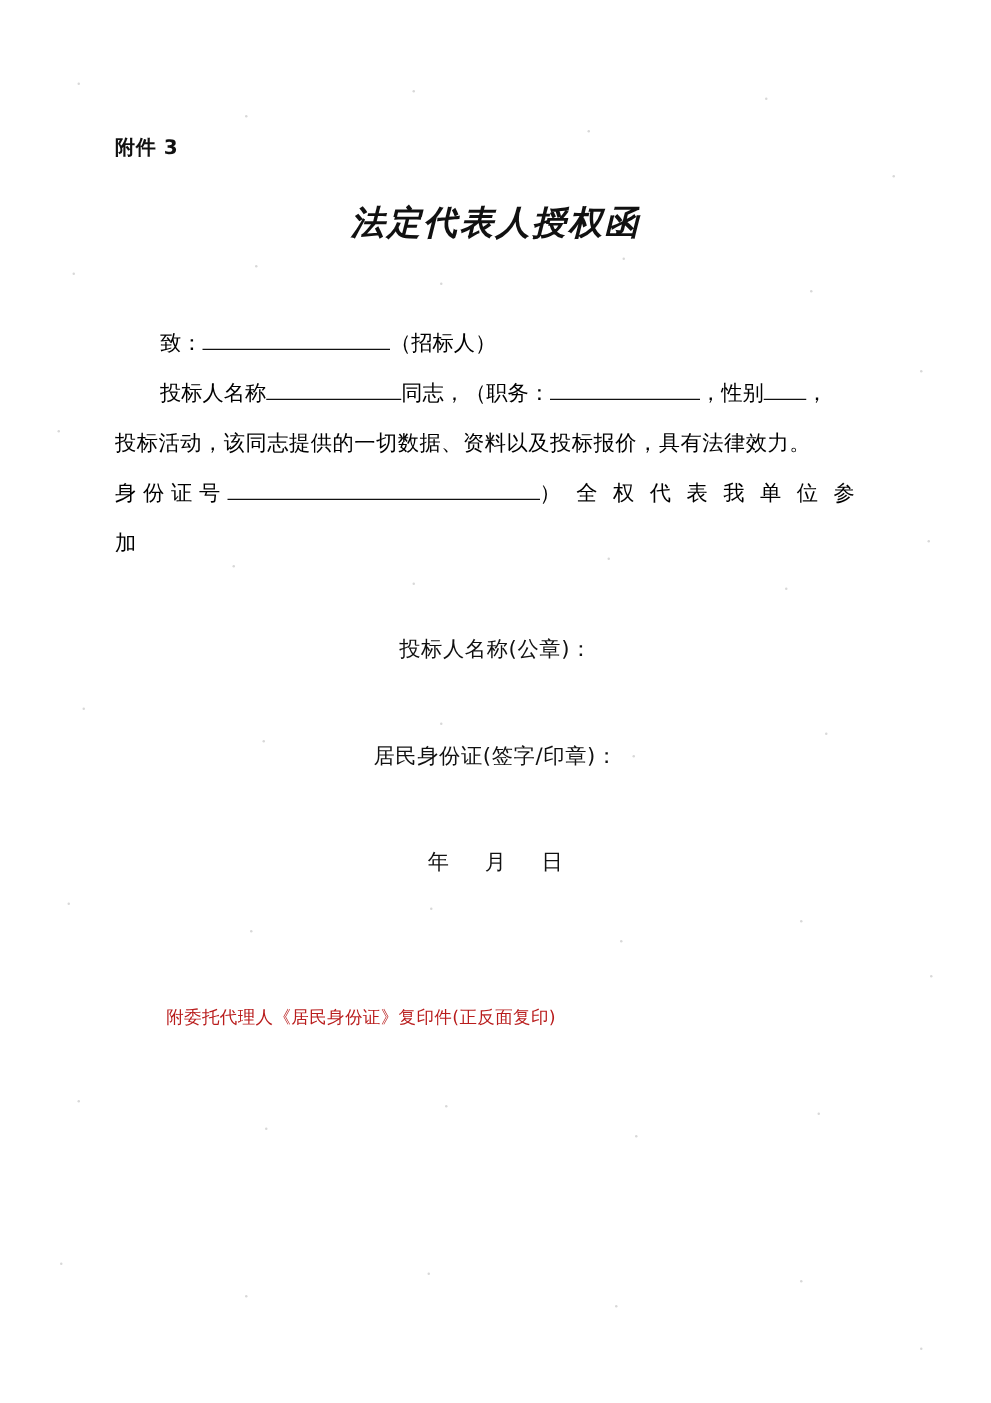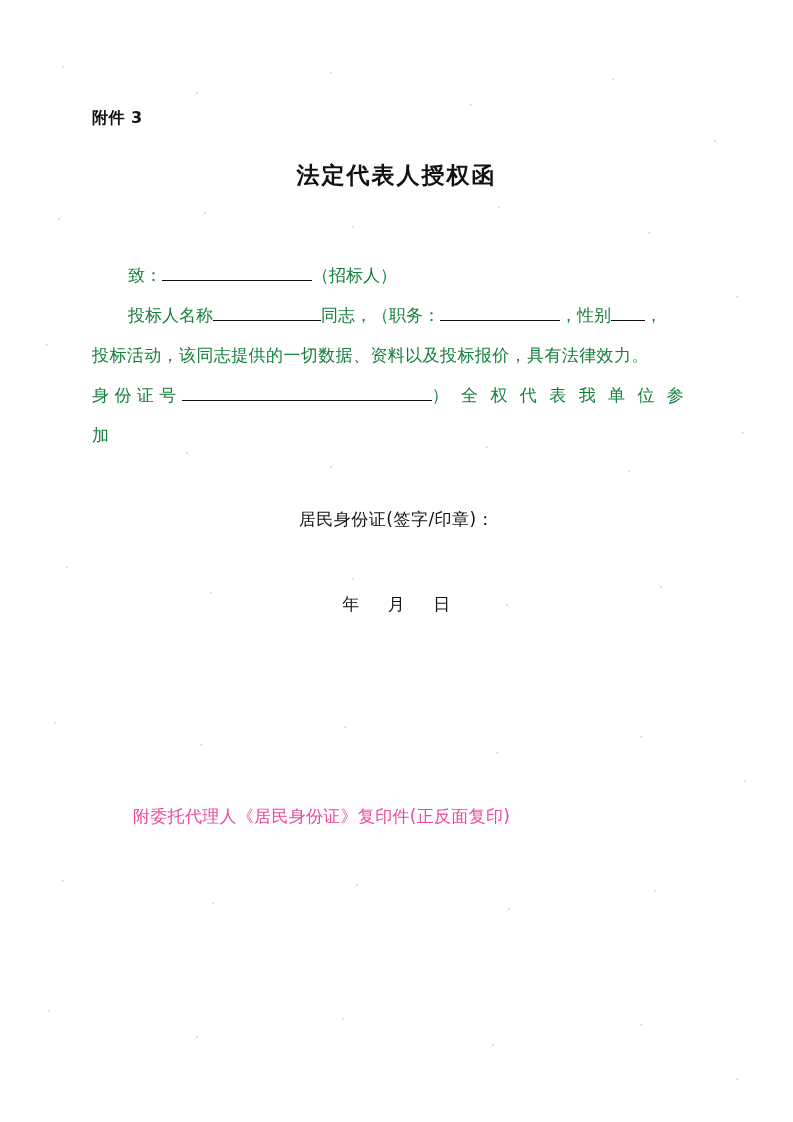--- a/index.html
+++ b/index.html
@@ -38,33 +38,34 @@
     font-weight: 700;
     letter-spacing: 0.5px;
     color: #111;
   }
   .doc-title {
     position: absolute;
     left: 0;
     right: 0;
     top: 160px;
     text-align: center;
-    font-size: 23px;
+    font-size: 27px;
     font-weight: 700;
     letter-spacing: 2px;
     color: #111;
+    font-style: italic;
   }
   .body-block {
     position: absolute;
     left: 92px;
     top: 255px;
     width: 610px;
     font-size: 17px;
     line-height: 40px;
-    color: #15803d;
+    color: #000000;
   }
   .indent {
     display: inline-block;
     width: 36px;
   }
   .fill {
     display: inline-block;
     border-bottom: 1px solid #111;
     vertical-align: baseline;
     height: 17px;
@@ -98,22 +99,22 @@
     letter-spacing: 0.5px;
   }
   .date-line span {
     display: inline-block;
     margin: 0 14px;
   }
   .footnote {
     position: absolute;
     left: 133px;
     top: 805px;
-    font-size: 17px;
-    color: #ec4899;
+    font-size: 14px;
+    color: #b91c1c;
     letter-spacing: 0.3px;
   }
 </style>
 </head>
 <body>
 
 <div class="page">
 
   <div class="speckle" style="left:62px;  top:66px;"></div>
   <div class="speckle" style="left:196px; top:92px;"></div>
@@ -174,20 +175,21 @@
       <span>投标活动，该同志提供的一切数据、资料以及投标报价，具有法律效力。</span>
     </div>
 
     <div class="body-line">
       <span>身 份 证 号 </span><span class="fill fill-e"></span><span class="wide-space">） 全 权 代 表 我 单 位 参 加</span>
     </div>
 
   </div>
 
   <div class="sign-block">
+    <p class="sign-line">投标人名称(公章)：</p>
     <p class="sign-line">居民身份证(签字/印章)：</p>
     <p class="date-line">
       <span>年</span><span>月</span><span>日</span>
     </p>
   </div>
 
   <div class="footnote">附委托代理人《居民身份证》复印件(正反面复印)</div>
 
 </div>
 

